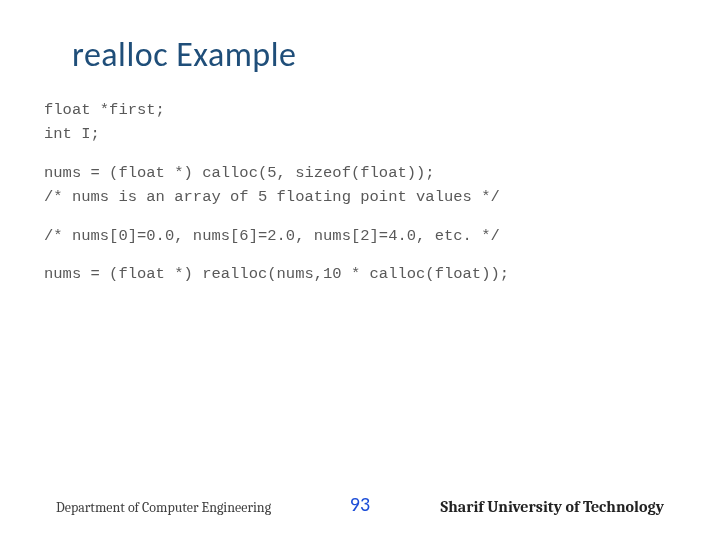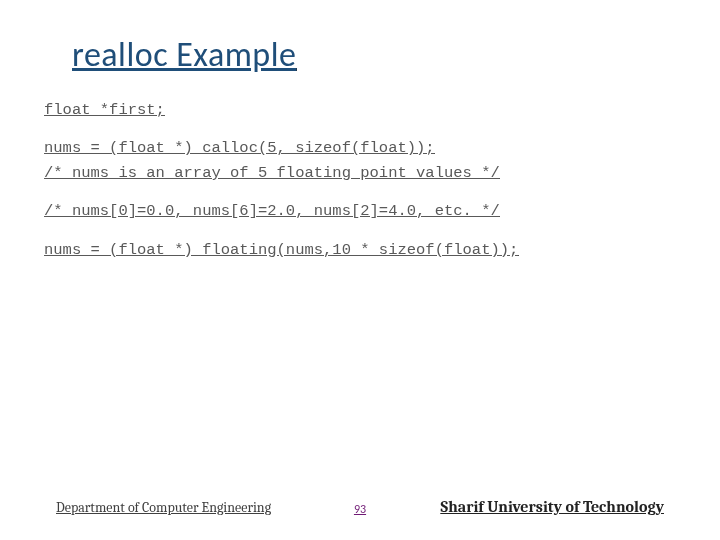--- a/index.html
+++ b/index.html
@@ -1,15 +1,15 @@
 <!DOCTYPE html>
 <html><head>
 <meta charset="utf-8">
 <style>
-  * { margin: 0; padding: 0; box-sizing: border-box; text-decoration: underline; }
+  * { margin: 0; padding: 0; box-sizing: border-box; }
   body {
     width: 720px;
     height: 540px;
     background: #fff;
     font-family: "Segoe UI", Calibri, Arial, sans-serif;
     position: relative;
     overflow: hidden;
   }
   .slide {
     width: 100%;
@@ -49,46 +49,47 @@
     font-family: Cambria, Georgia, serif;
     font-size: 14px;
     color: #404040;
   }
   .pagewrap {
     position: absolute;
     left: 50%;
     transform: translateX(-50%);
     bottom: 24px;
     font-family: Calibri, Arial, sans-serif;
-    font-size: 12px;
-    color: #701a75;
+    font-size: 20px;
+    color: #1d4ed8;
   }
   .uni {
     margin-left: auto;
     font-family: Cambria, Georgia, serif;
     font-weight: 700;
     font-size: 16px;
     color: #222;
   }
 </style>
 </head>
 <body>
 
 <div class="slide">
   <h1 class="title">realloc Example</h1>
 
   <div class="body">
     <p>float *first;</p>
+    <p>int I;</p>
     <div class="gap"></div>
     <p>nums = (float *) calloc(5, sizeof(float));</p>
     <p>/* nums is an array of 5 floating point values */</p>
     <div class="gap"></div>
     <p>/* nums[0]=0.0, nums[6]=2.0, nums[2]=4.0, etc. */</p>
     <div class="gap"></div>
-    <p>nums = (float *) floating(nums,10 * sizeof(float));</p>
+    <p>nums = (float *) realloc(nums,10 * calloc(float));</p>
   </div>
 
   <div class="footer">
     <span class="dept">Department of Computer Engineering</span>
     <span class="uni">Sharif University of Technology</span>
   </div>
   <span class="pagewrap">93</span>
 </div>
 
 </body></html>

